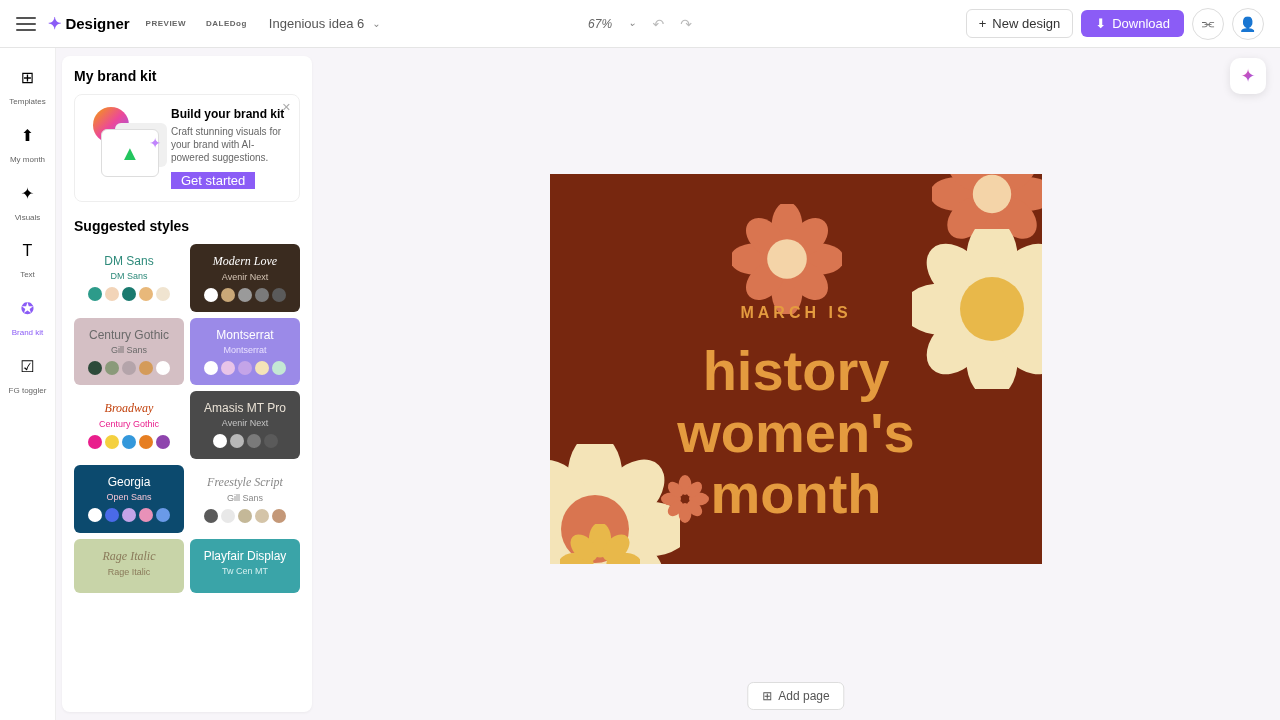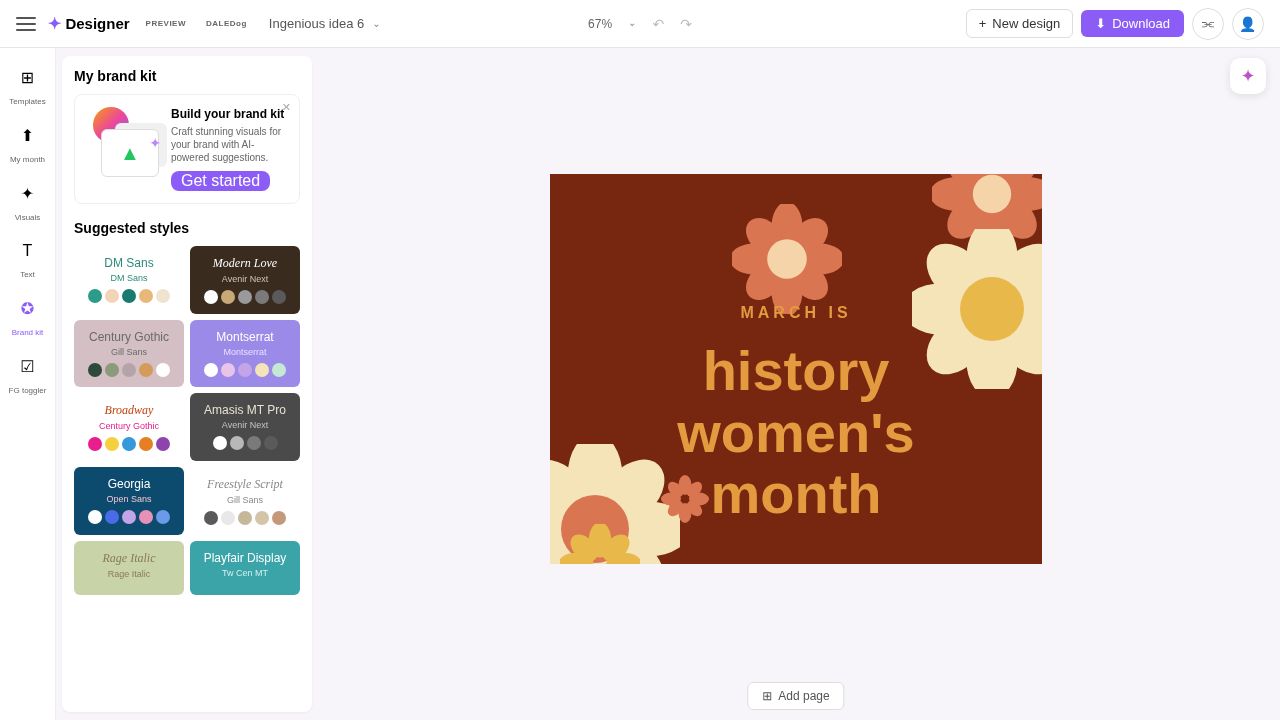--- a/index.html
+++ b/index.html
@@ -8,21 +8,21 @@
 .header { height: 48px; background: #fff; border-bottom: 1px solid #e5e5e5; display: flex; align-items: center; padding: 0 16px; gap: 12px; position: relative; z-index: 10; }
 .hamburger { width: 20px; height: 14px; cursor: pointer; display: flex; flex-direction: column; justify-content: space-between; }
 .hamburger span { height: 2px; background: #555; border-radius: 1px; }
 .logo { display: flex; align-items: center; gap: 4px; font-weight: 700; font-size: 15px; }
 .logo-icon { color: #8b5cf6; font-size: 16px; }
 .badge { font-size: 8px; font-weight: 600; color: #666; letter-spacing: 0.5px; padding: 2px 4px; }
 .doc-name { display: flex; align-items: center; gap: 8px; margin-left: 6px; font-size: 13px; color: #555; }
 .chev { font-size: 10px; color: #888; }
 
 .center-controls { position: absolute; left: 50%; transform: translateX(-50%); display: flex; align-items: center; gap: 16px; }
-.zoom { font-size: 12px; color: #666; display: flex; align-items: flex-start; gap: 16px; }
+.zoom { font-size: 12px; color: #666; display: flex; align-items: flex-start; gap: 16px; font-style: italic; }
 .undo-redo { color: #bbb; font-size: 14px; cursor: pointer; }
 
 .right-controls { margin-left: auto; display: flex; align-items: center; gap: 8px; }
 .btn-outline { border: 1px solid #ddd; background: #fff; padding: 6px 12px; border-radius: 6px; font-size: 13px; color: #333; display: flex; align-items: center; gap: 6px; cursor: pointer; }
 .btn-primary { background: #8b5cf6; color: #fff; border: none; padding: 6px 14px; border-radius: 6px; font-size: 13px; display: flex; align-items: center; gap: 6px; cursor: pointer; }
 .icon-btn { width: 32px; height: 32px; border: 1px solid #ddd; border-radius: 50%; background: #fff; display: flex; align-items: center; justify-content: center; cursor: pointer; color: #666; font-size: 14px; }
 
 .main { display: flex; height: calc(720px - 48px); }
 
 .sidenav { width: 56px; background: #fff; border-right: 1px solid #eee; display: flex; flex-direction: column; align-items: center; padding-top: 12px; gap: 2px; }
@@ -40,21 +40,21 @@
 .promo { border: 1px solid #eee; border-radius: 8px; padding: 12px; display: flex; gap: 10px; position: relative; margin-bottom: 16px; }
 .promo-close { position: absolute; top: 6px; right: 8px; font-size: 11px; color: #aaa; cursor: pointer; }
 .promo-img { width: 74px; height: 74px; position: relative; flex-shrink: 0; }
 .promo-circle { width: 36px; height: 36px; border-radius: 50%; background: linear-gradient(135deg, #f59e0b, #ec4899, #8b5cf6); position: absolute; top: 0; left: 6px; }
 .promo-card { width: 58px; height: 48px; background: #fff; border: 1px solid #ddd; border-radius: 6px; position: absolute; bottom: 4px; left: 14px; display: flex; align-items: center; justify-content: center; }
 .promo-card::before { content: "▲"; color: #22c55e; font-size: 20px; }
 .promo-card-back { width: 52px; height: 44px; background: #f0f0f0; border-radius: 6px; position: absolute; bottom: 14px; left: 28px; }
 .promo-sparkle { position: absolute; top: 28px; right: 0; color: #c084fc; font-size: 14px; }
 .promo-text h4 { font-size: 12px; font-weight: 600; margin-bottom: 4px; }
 .promo-text p { font-size: 10px; color: #666; line-height: 1.3; margin-bottom: 7px; }
-.promo-btn { background: #8b5cf6; color: #fff; border: none; padding: 1px 10px; border-radius: 8px; font-size: 16px; cursor: pointer; }
+.promo-btn { background: #8b5cf6; color: #fff; border: none; padding: 1px 10px; border-radius: 0; font-size: 13px; cursor: pointer; }
 
 .styles-grid { display: grid; grid-template-columns: 1fr 1fr; gap: 6px; }
 .style-card { border-radius: 6px; padding: 10px 6px; text-align: center; cursor: pointer; }
 .style-title { font-size: 12px; margin-bottom: 3px; }
 .style-sub { font-size: 9px; margin-bottom: 6px; }
 .swatches { display: flex; justify-content: center; gap: 3px; }
 .swatch { width: 14px; height: 14px; border-radius: 50%; }
 
 .canvas-area { flex: 1; position: relative; display: flex; align-items: center; justify-content: center; }
 .canvas { width: 492px; height: 390px; background: #77270f; position: relative; overflow: hidden; margin-top: -30px; }

